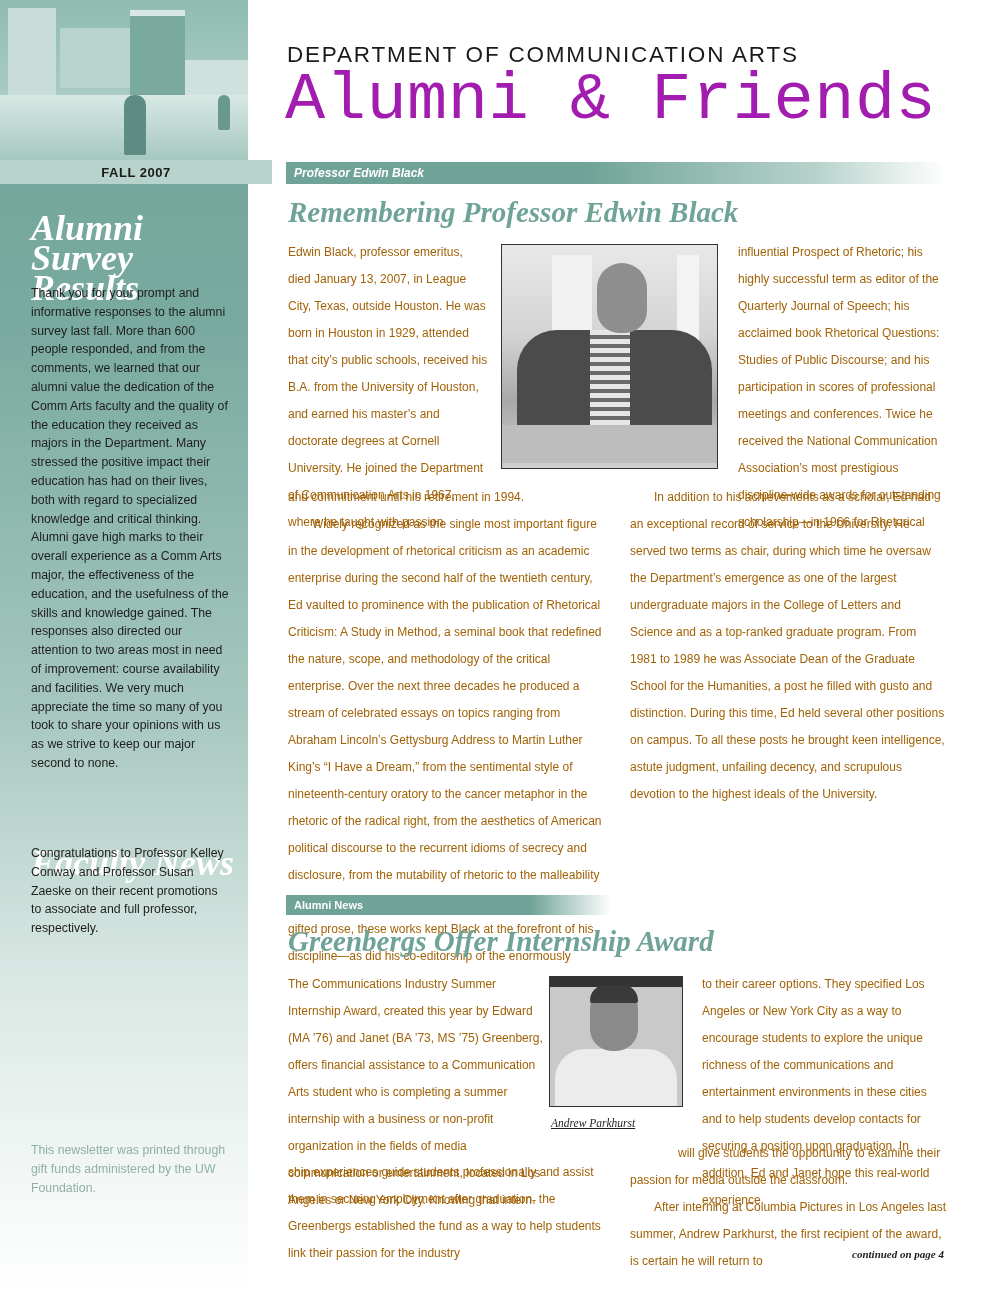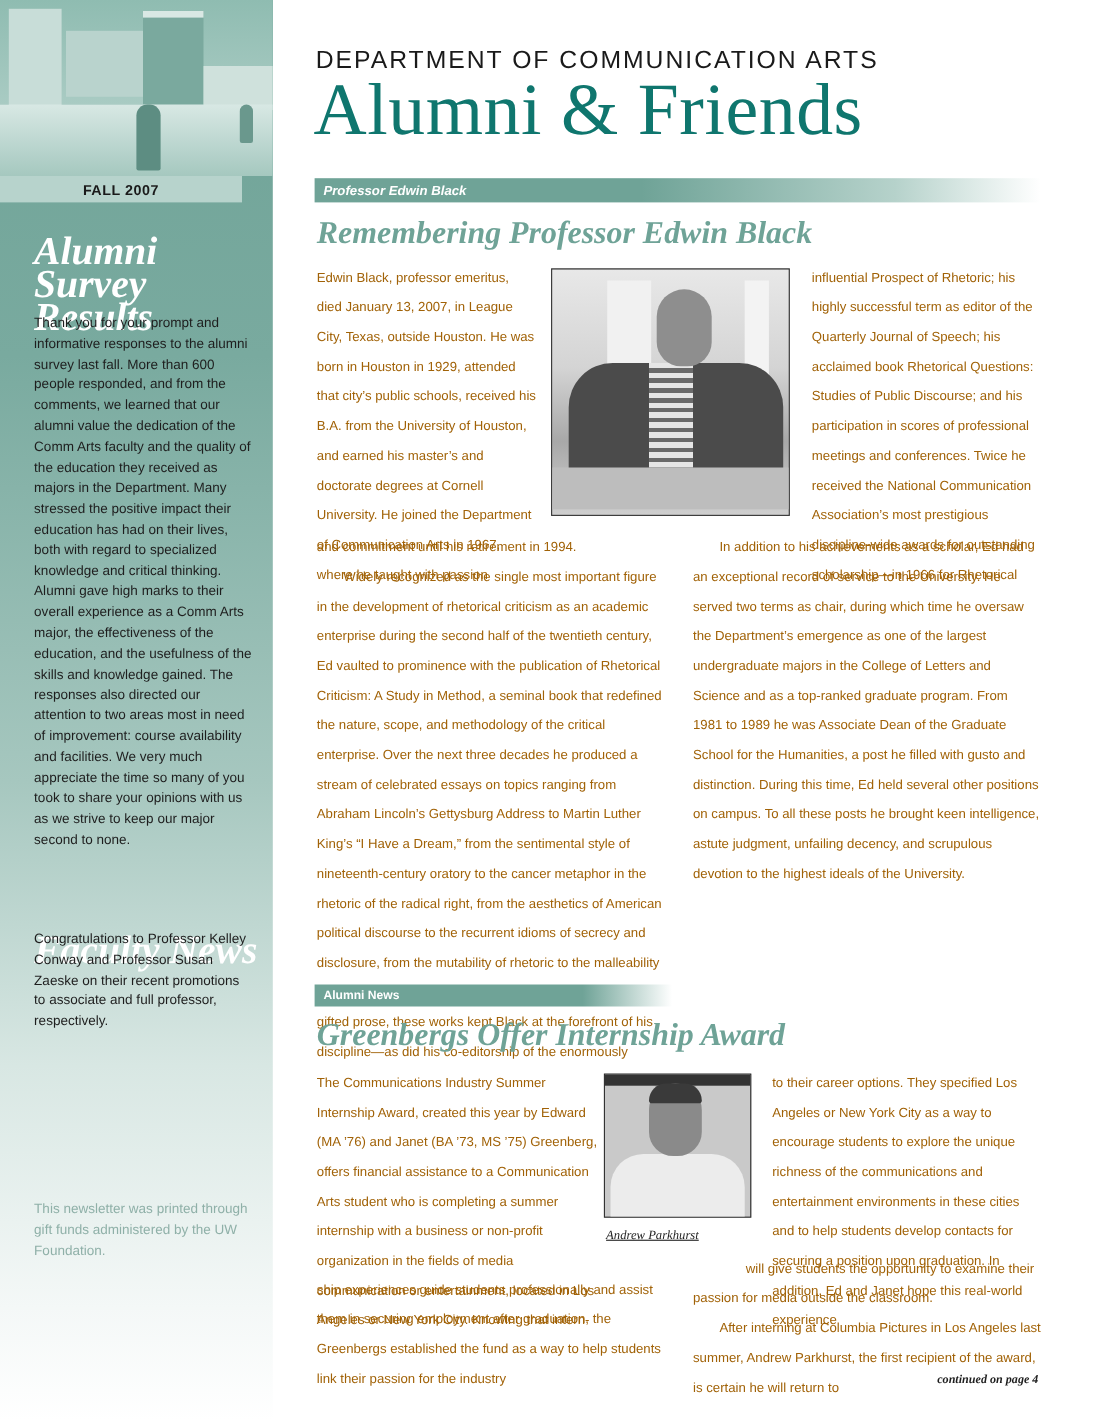--- a/index.html
+++ b/index.html
@@ -10,29 +10,29 @@
     background: linear-gradient(to bottom, #6fa397 0%, #79aa9f 25%, #a6c7bf 55%, #d8e7e3 75%, #f4f8f7 92%, #ffffff 100%); }
   .photo { position: absolute; left: 0; top: 0; width: 248px; height: 160px; background: #7fb0a5; overflow: hidden; }
   .photo .sky { position: absolute; left: 0; top: 0; width: 248px; height: 95px; background: linear-gradient(to bottom, #8fbcb1, #a9cbc3); }
   .photo .bldg1 { position: absolute; left: 8px; top: 8px; width: 48px; height: 90px; background: #c8ddd8; }
   .photo .bldg2 { position: absolute; left: 60px; top: 28px; width: 70px; height: 60px; background: #b9d3cd; }
   .photo .bldg3 { position: absolute; left: 130px; top: 10px; width: 55px; height: 90px; background: #7aa99e; border-top: 6px solid #d9e8e4; }
   .photo .bldg4 { position: absolute; left: 185px; top: 60px; width: 63px; height: 40px; background: #cfe1dc; }
   .photo .ground { position: absolute; left: 0; top: 95px; width: 248px; height: 65px; background: linear-gradient(to bottom, #d8e8e4, #a5c8bf); }
   .photo .figure1 { position: absolute; left: 124px; top: 95px; width: 22px; height: 60px; background: #5d8d82; border-radius: 10px 10px 2px 2px; }
   .photo .figure2 { position: absolute; left: 218px; top: 95px; width: 12px; height: 35px; background: #6a988d; border-radius: 6px 6px 2px 2px; }
-  .season-bar { position: absolute; left: 0; top: 160px; width: 220px; height: 24px; background: #b7d3cc; display: flex; align-items: center; justify-content: center; font-weight: bold; font-size: 13px; color: #1a1a1a; letter-spacing: 0.5px; }
+  .season-bar { position: absolute; left: 0; top: 160px; width: 272px; height: 24px; background: #b7d3cc; display: flex; align-items: center; justify-content: center; font-weight: bold; font-size: 13px; color: #1a1a1a; letter-spacing: 0.5px; }
 
   .side-head { position: absolute; left: 31px; color: #ffffff; font-family: "Liberation Serif", serif; font-style: italic; font-weight: bold; font-size: 36px; line-height: 30px; }
   .side-text { position: absolute; left: 31px; width: 200px; font-size: 12.3px; line-height: 18.8px; color: #1e1e1e; }
-  .side-foot { position: absolute; left: 31px; top: 1090px; width: 200px; font-size: 12.3px; line-height: 18.8px; color: #8fb0a8; }
+  .side-foot { position: absolute; left: 31px; top: 1141px; width: 200px; font-size: 12.3px; line-height: 18.8px; color: #8fb0a8; }
 
   
   .dept { position: absolute; left: 287px; top: 42px; font-size: 22.5px; letter-spacing: 1.8px; color: #1a1a1a; }
-  .brand { position: absolute; left: 285px; top: 64px; font-family: Liberation Serif, serif; font-size: 67px; color: #0f766e; line-height: 72px; letter-spacing: 0.5px; }
+  .brand { position: absolute; left: 285px; top: 64px; font-family: Liberation Mono, monospace; font-size: 67px; color: #a21caf; line-height: 72px; letter-spacing: 0.5px; }
 
   .section-bar { position: absolute; height: 22px; display: flex; align-items: center; padding-left: 8px; color: #ffffff; font-weight: bold; font-size: 12px; }
   .bar1 { left: 286px; top: 162px; width: 660px; background: linear-gradient(to right, #6fa397 0%, #6fa397 45%, #b6d2cb 80%, #ffffff 100%); font-style: italic; }
   .bar2 { left: 286px; top: 895px; width: 325px; height: 20px; font-size: 11px; background: linear-gradient(to right, #6fa397 0%, #6fa397 75%, #ffffff 100%); }
 
   .headline { position: absolute; left: 288px; font-family: "Liberation Serif", serif; font-style: italic; font-weight: bold; color: #6fa397; font-size: 29px; }
 
   .col { position: absolute; font-size: 12px; line-height: 27px; color: #a16207; }
   .col p { margin: 0; }
   .ind { text-indent: 24px; }

